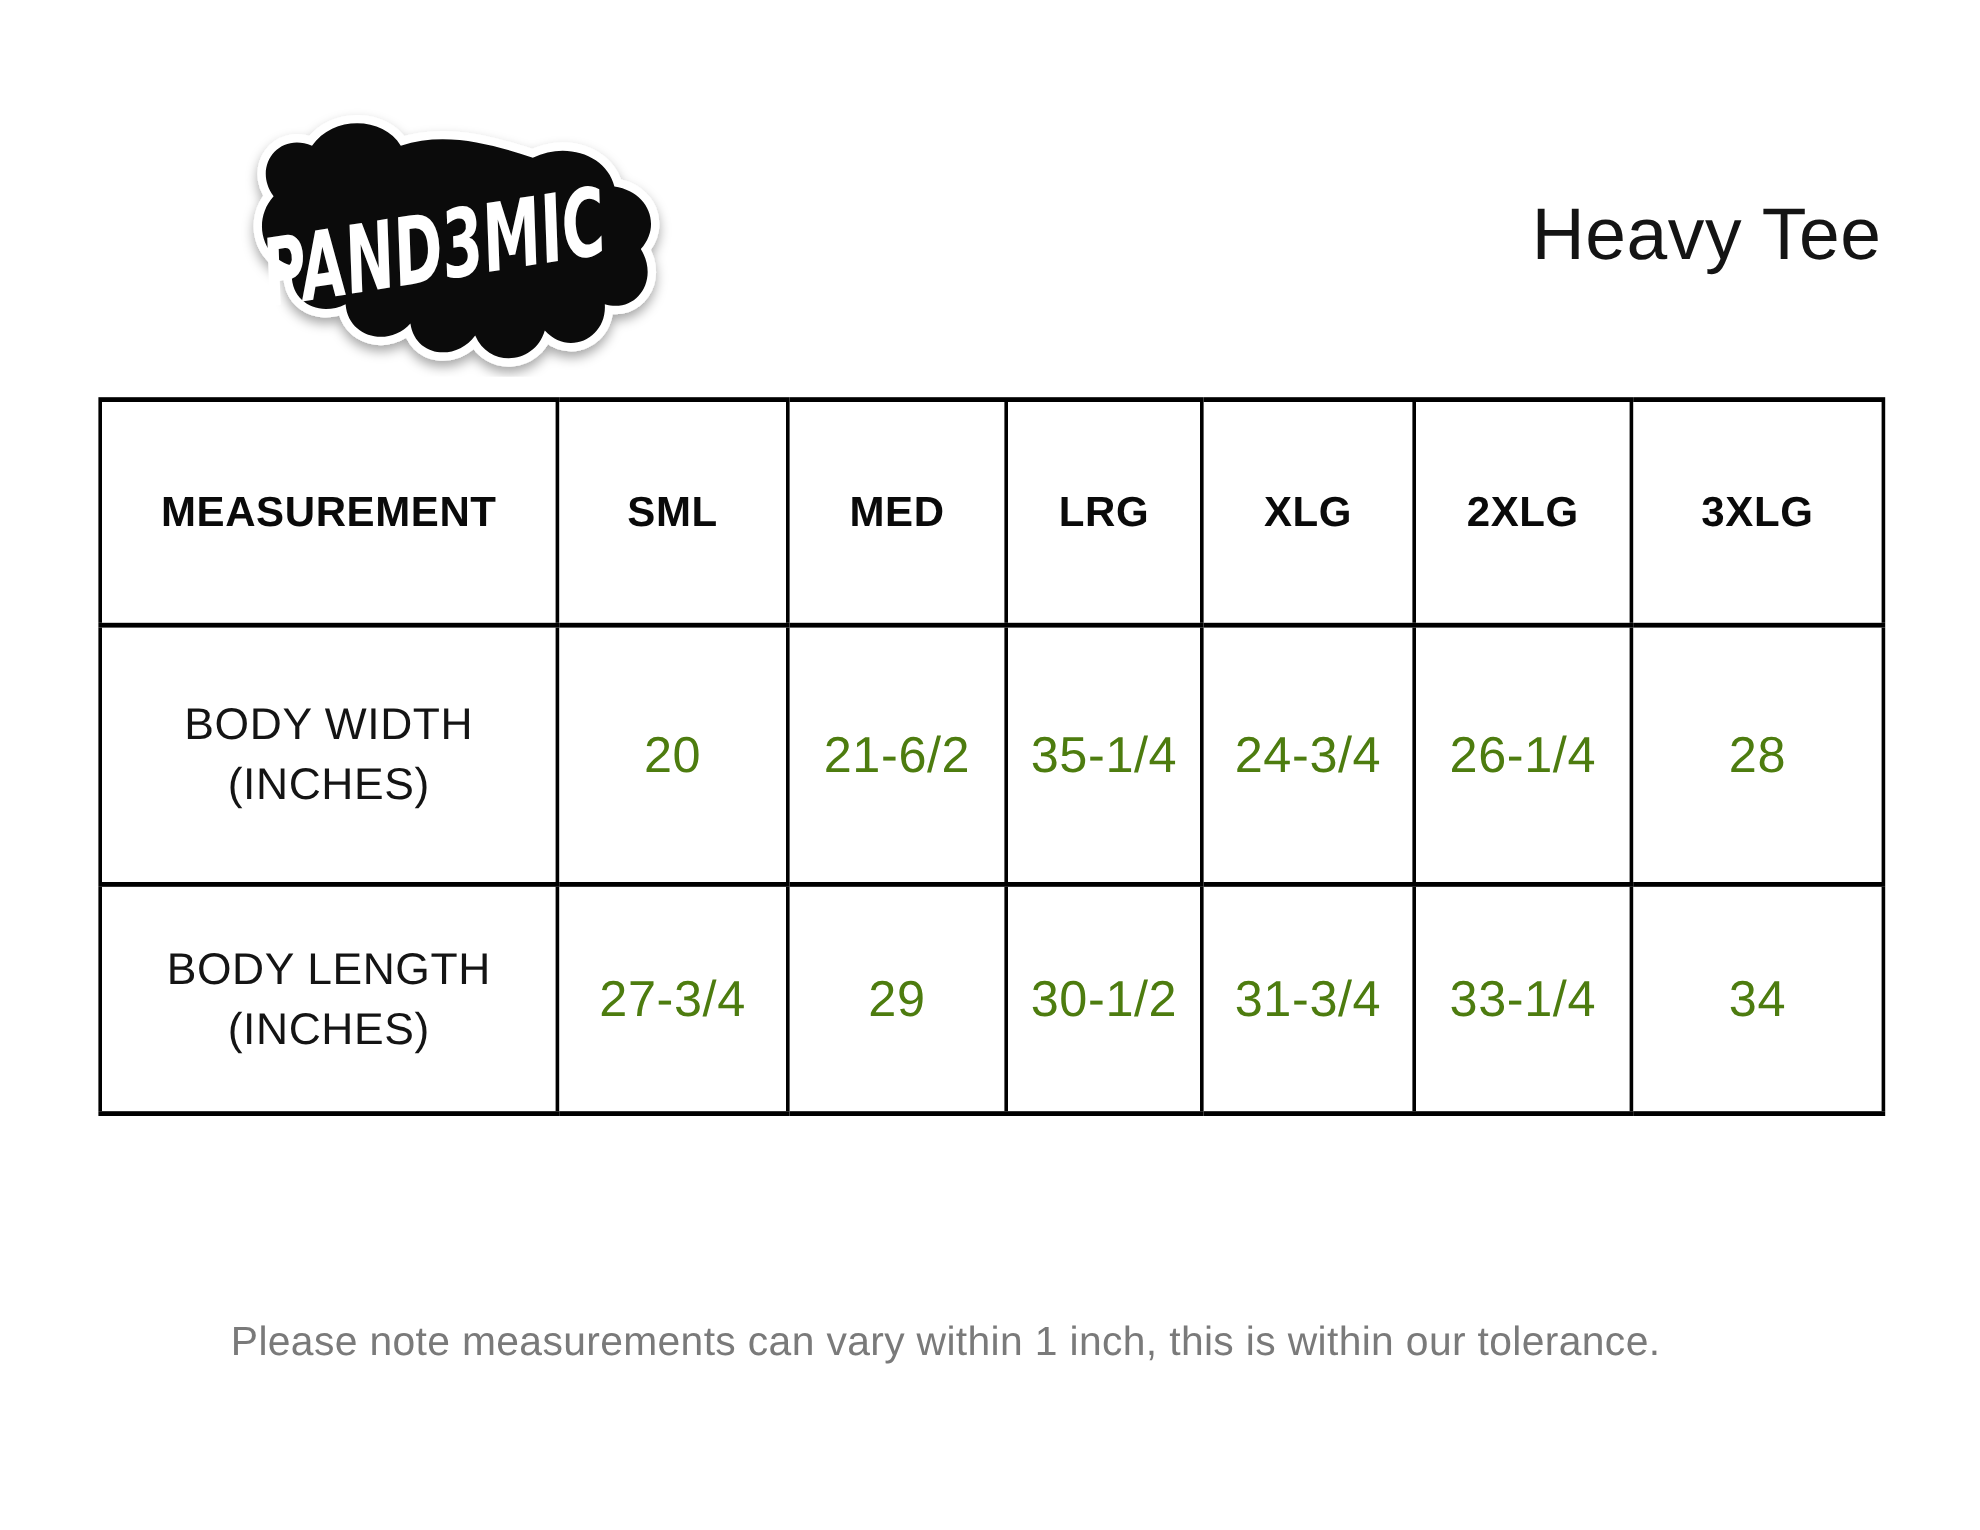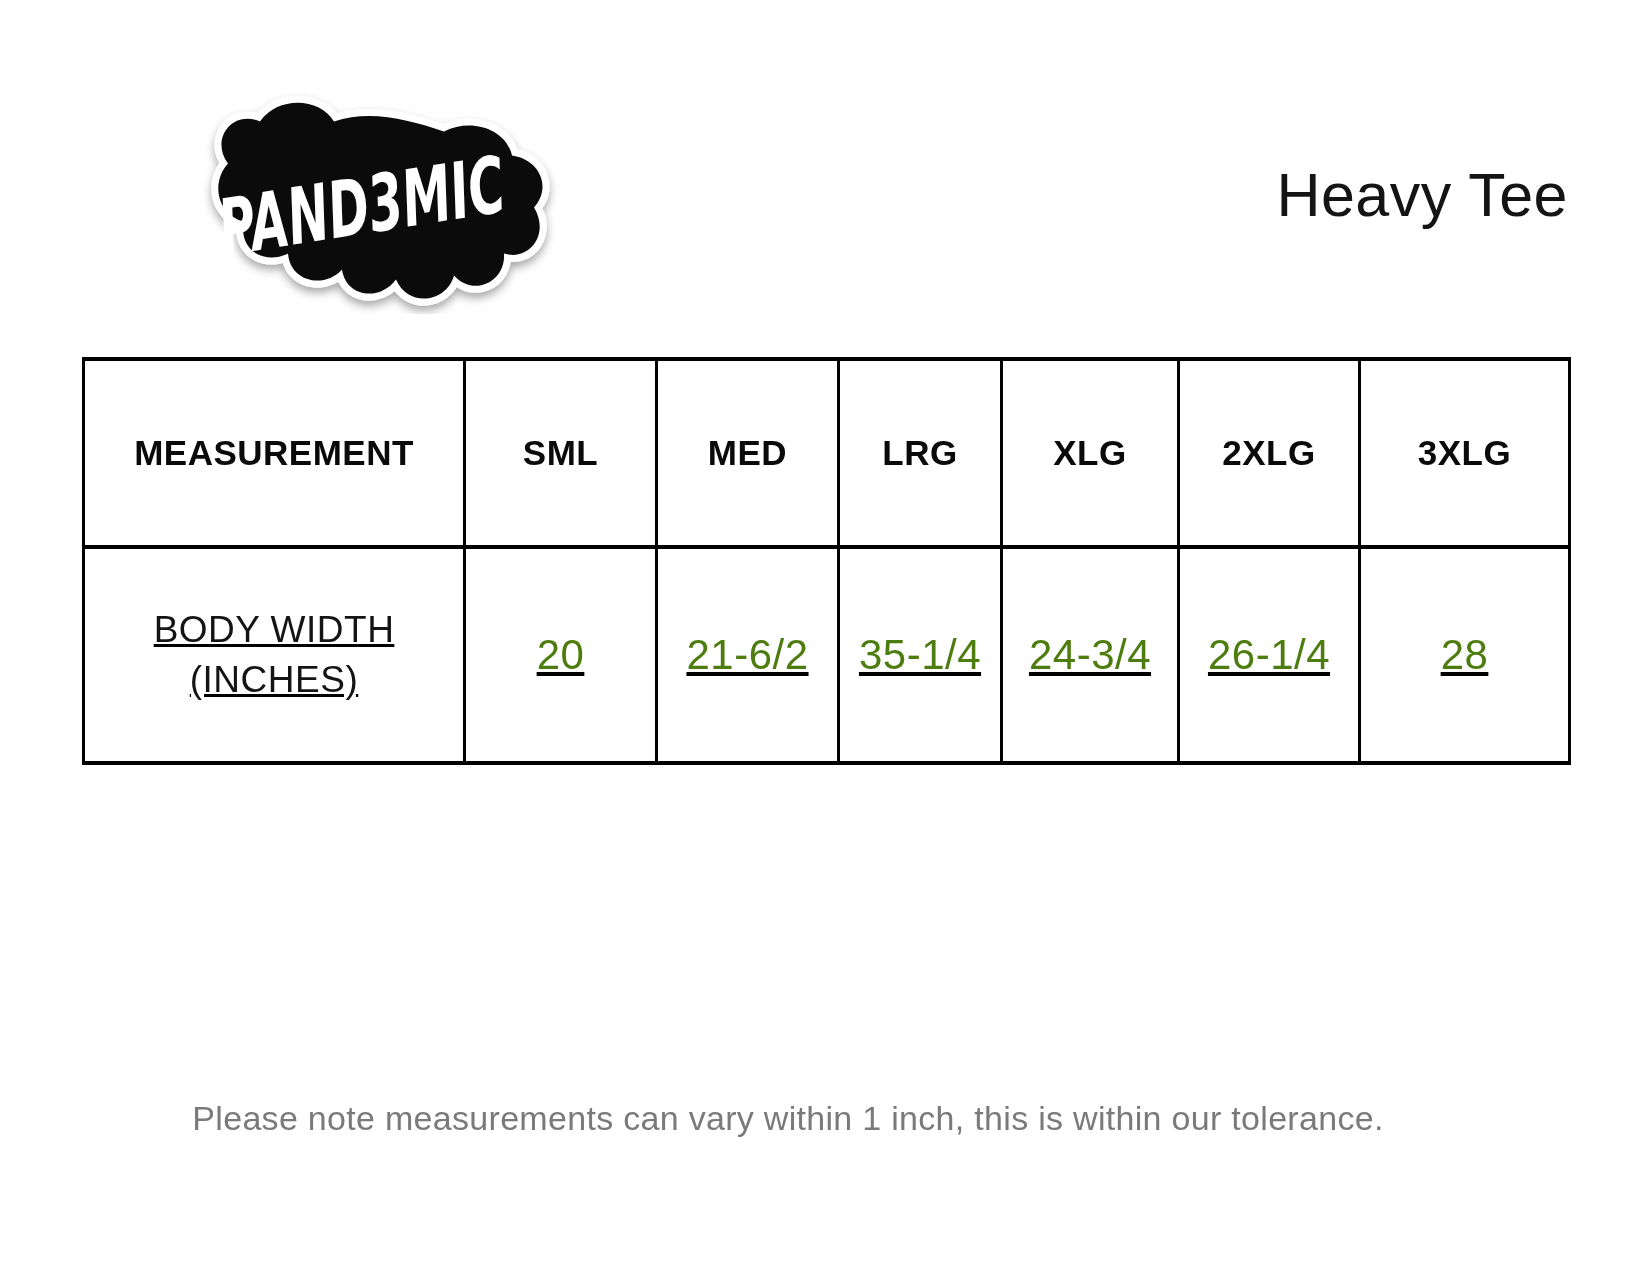--- a/index.html
+++ b/index.html
@@ -34,37 +34,37 @@
     font-size: 61px;
     line-height: 1.1;
     color: #141414;
     letter-spacing: 0.5px;
   }
 
   
   table.size-chart {
     position: absolute;
     left: 82px;
-    top: 357px;
+    top: 331px;
     width: 1486px;
     border-collapse: collapse;
     table-layout: fixed;
   }
   table.size-chart th,
   table.size-chart td {
     border: 3px solid #000000;
     border-top-width: 4px;
     border-bottom-width: 4px;
     text-align: center;
     vertical-align: middle;
     padding: 0;
     background: #ffffff;
   }
   table.size-chart thead tr { height: 188px; }
-  table.size-chart tbody tr.row-width  { height: 216px; text-decoration: underline; }
+  table.size-chart tbody tr.row-width  { height: 216px; }
   table.size-chart tbody tr.row-length { height: 191px; }
 
   table.size-chart th {
     font-size: 35px;
     font-weight: 700;
     letter-spacing: 0.5px;
     color: #0a0a0a;
   }
   td.size-val {
     font-size: 42px;
@@ -149,18 +149,28 @@
       <tr class="row-width">
         <td class="row-label">BODY WIDTH
 (INCHES)</td>
         <td class="size-val">20</td>
         <td class="size-val">21-6/2</td>
         <td class="size-val">35-1/4</td>
         <td class="size-val">24-3/4</td>
         <td class="size-val">26-1/4</td>
         <td class="size-val">28</td>
       </tr>
+      <tr class="row-length">
+        <td class="row-label">BODY LENGTH
+(INCHES)</td>
+        <td class="size-val">27-3/4</td>
+        <td class="size-val">29</td>
+        <td class="size-val">30-1/2</td>
+        <td class="size-val">31-3/4</td>
+        <td class="size-val">33-1/4</td>
+        <td class="size-val">34</td>
+      </tr>
     </tbody>
   </table>
 
   <div class="tolerance-note">Please note measurements can vary within 1 inch, this is within our tolerance.</div>
 
 </div>
 
 </body></html>

